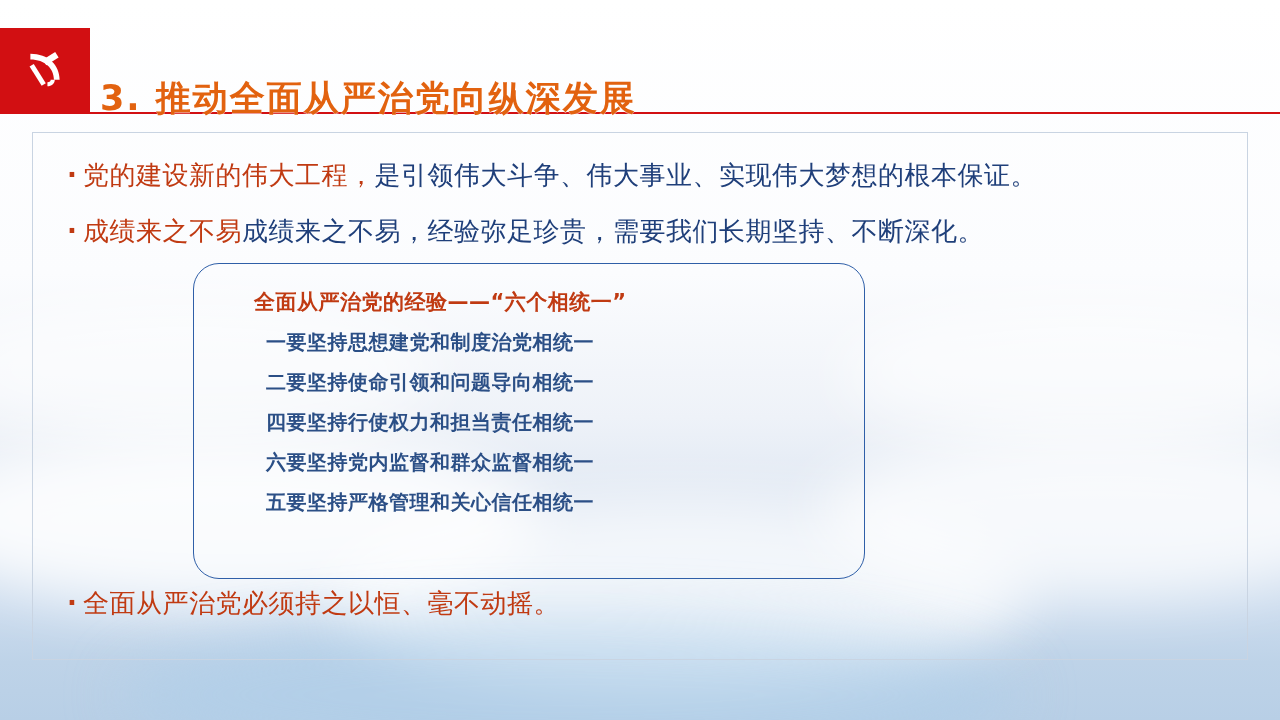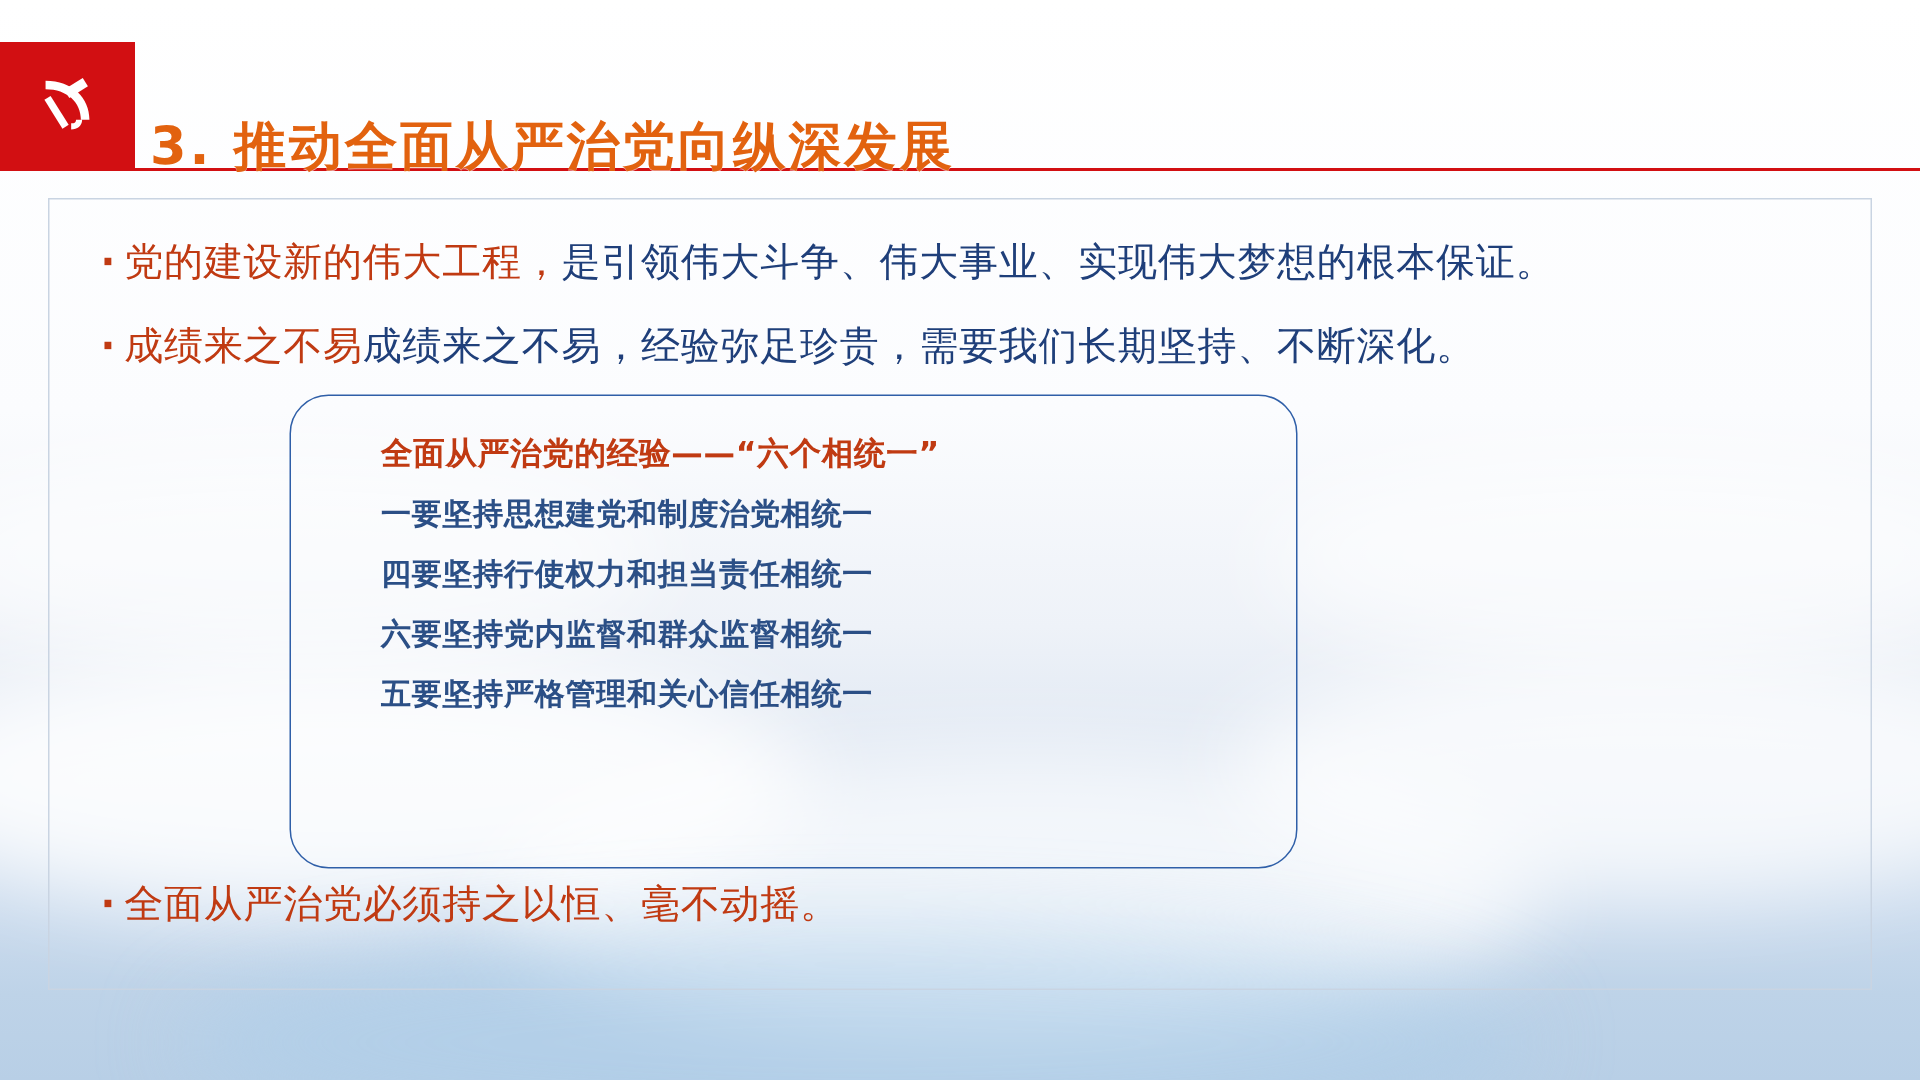--- a/index.html
+++ b/index.html
@@ -149,20 +149,21 @@
     top: 58px;
     right: 14px;
   }
   .exp-item {
     font-size: 20px;
     font-weight: bold;
     color: #2b4f86;
     line-height: 40px;
     white-space: nowrap;
     letter-spacing: 0.5px;
+    margin-left: 12px;
   }
 </style>
 </head>
 <body>
 
 <div class="slide">
 
   <div class="cloud c1"></div>
   <div class="cloud c2"></div>
   <div class="cloud c3"></div>
@@ -201,20 +202,21 @@
 
     <div class="bullet-row" id="bullet-2">
       <span class="bullet-dot">·</span>
       <span class="bullet-text"><span class="hl">成绩来之不易</span><span>成绩来之不易，经验弥足珍贵，需要我们长期坚持、不断深化。</span></span>
     </div>
 
     <div class="exp-box">
       <div class="exp-title">全面从严治党的经验——“六个相统一”</div>
       <div class="exp-list">
         <div class="exp-item">一要坚持思想建党和制度治党相统一</div>
+        <div class="exp-item">二要坚持使命引领和问题导向相统一</div>
         <div class="exp-item">四要坚持行使权力和担当责任相统一</div>
         <div class="exp-item">六要坚持党内监督和群众监督相统一</div>
         <div class="exp-item">五要坚持严格管理和关心信任相统一</div>
       </div>
     </div>
 
     <div class="bullet-row" id="bullet-3">
       <span class="bullet-dot">·</span>
       <span class="bullet-text"><span class="hl">全面从严治党必须持之以恒、毫不动摇。</span><span></span></span>
     </div>

